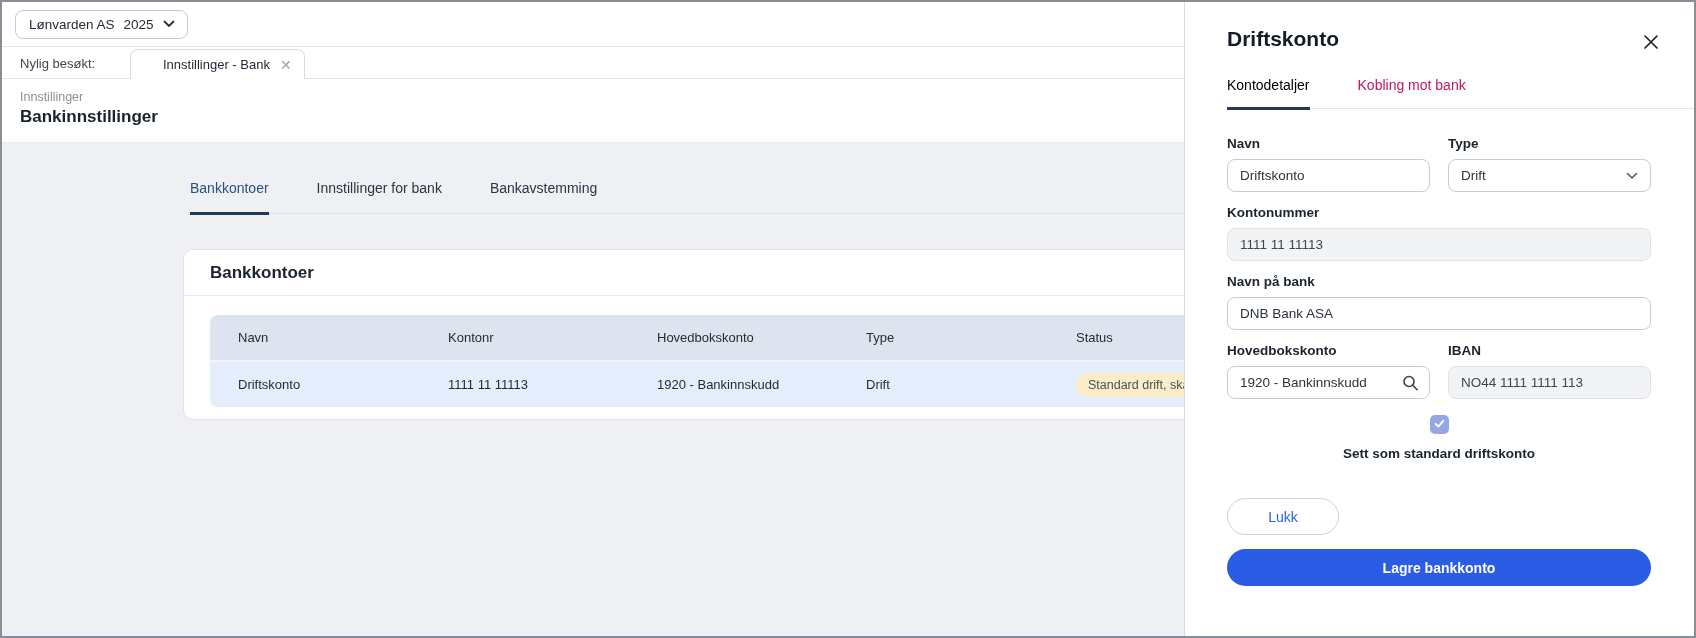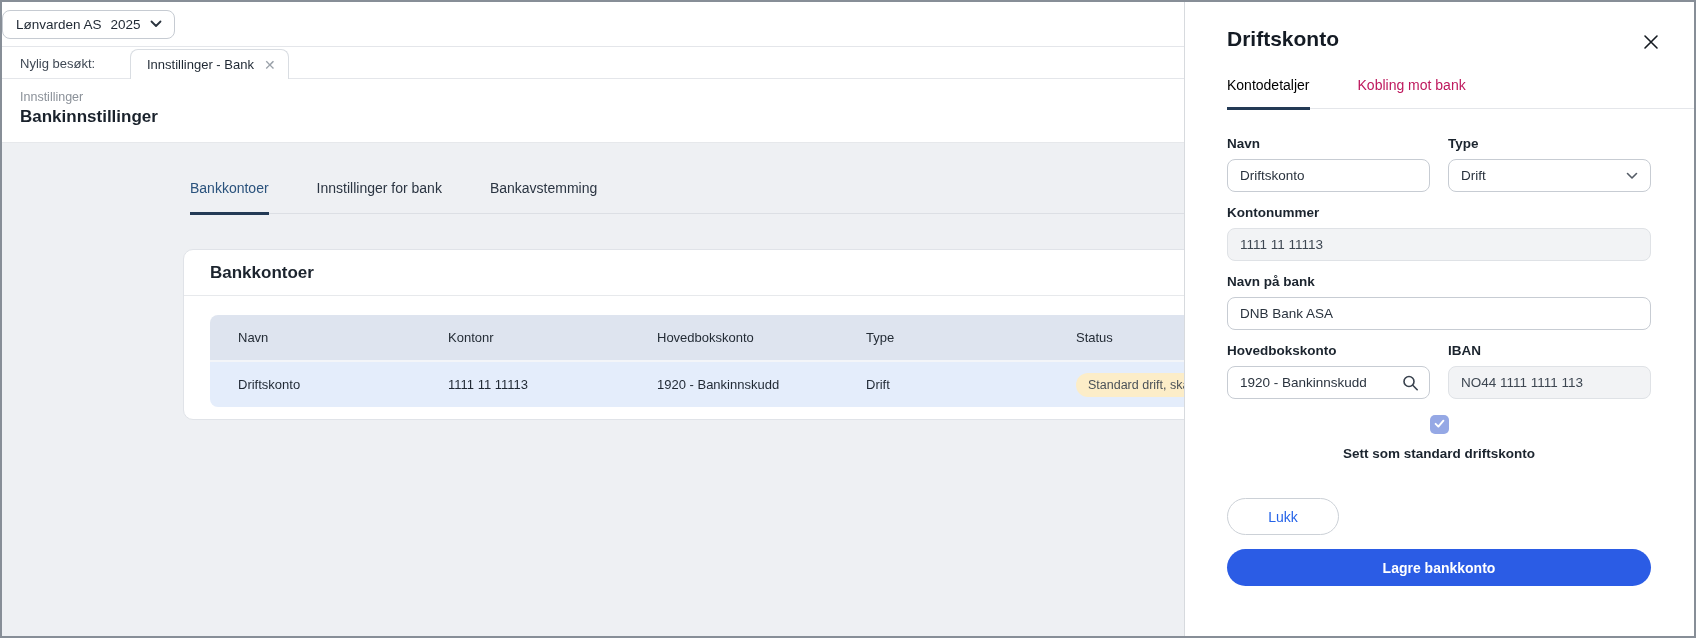--- a/index.html
+++ b/index.html
@@ -4,32 +4,32 @@
 <style>
   * { margin:0; padding:0; box-sizing:border-box; }
   html,body { background:#d7d9dc; }
   body { font-family:"Liberation Sans", sans-serif; }
 
   .window { position:relative; width:1696px; height:638px; background:#fff;
     border:2px solid #878e97; overflow:hidden; }
 
   
   .topbar { height:45px; background:#fff; border-bottom:1px solid #e4e6ea;
-    display:flex; align-items:center; }
+    display:flex; align-items:center; padding-left:13px; }
   .company-selector { display:inline-flex; align-items:center; gap:9px;
     border:1px solid #c6cbd2; border-radius:8px; padding:6px 12px 6px 13px;
     font-size:13.5px; color:#1f2833; background:#fff; cursor:pointer; }
   .company-selector svg { display:block; }
 
   .recentbar { position:relative; height:32px; background:#fff;
     border-bottom:1px solid #e4e6ea; }
   .recent-label { position:absolute; left:18px; top:50%; transform:translateY(-50%);
     font-size:13px; color:#3f4854; }
   .recent-chip { position:absolute; left:128px; bottom:-1px; height:30px;
-    display:inline-flex; align-items:center; gap:10px; padding:0 12px 0 16px;
+    display:inline-flex; align-items:center; gap:10px; padding:0 12px 0 32px;
     background:#fff; border:1px solid #d9dde2; border-bottom:none;
     border-radius:8px 8px 0 0; font-size:13px; color:#1f2833; cursor:pointer; }
   .chip-close { color:#9aa1a9; font-size:14px; line-height:1; cursor:pointer; }
 
   .pageheader { height:64px; background:#fff; padding:11px 0 0 18px;
     border-bottom:1px solid #e6e8eb; }
   .breadcrumb { font-size:12.5px; color:#8b9199; margin-bottom:3px; }
   .page-title { font-size:17px; font-weight:700; color:#1a222c; }
 
   

